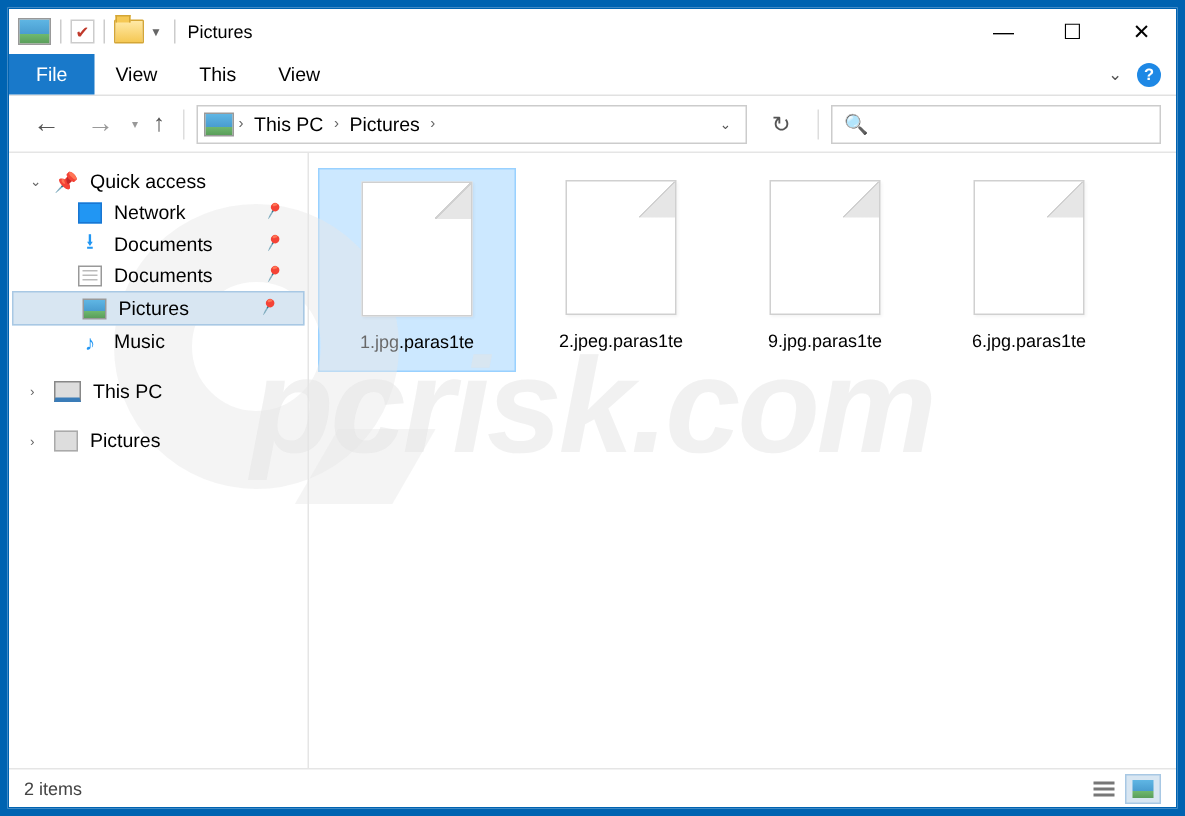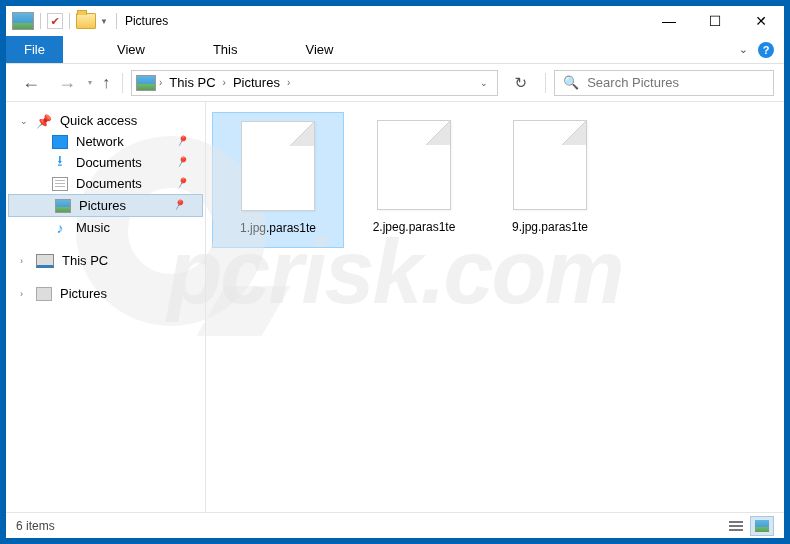--- a/index.html
+++ b/index.html
@@ -10,21 +10,21 @@
 .app-icon { width: 22px; height: 18px; background: linear-gradient(180deg,#5fb6e4 0%,#4a9dd0 60%,#6fb96f 60%,#5a9e5a 100%); border:1px solid #999; }
 .qat-divider { width:1px; height:16px; background:#ccc; margin:0 4px;}
 .qat-check { width:16px; height:16px; border:1px solid #ccc; display:flex;align-items:center;justify-content:center;color:#c0392b;font-size:11px;}
 .folder-ic { width:20px; height:16px; background:linear-gradient(180deg,#ffe9a6,#f5c854); border:1px solid #d4a636; border-radius:1px; position:relative;}
 .folder-ic::before{content:"";position:absolute;top:-4px;left:0;width:8px;height:4px;background:#f5c854;border:1px solid #d4a636;border-bottom:none;}
 .qat-dd { font-size:8px; color:#666; margin-left:2px;}
 .title-divider { width:1px; height:16px; background:#ccc; margin:0 8px;}
 .win-title { font-size:12px; color:#000; }
 .win-controls { margin-left:auto; display:flex; }
 .win-btn { width:46px; height:30px; display:flex; align-items:center; justify-content:center; font-size:14px; color:#000;}
-.ribbon { height:28px; background:#fff; display:flex; align-items:stretch; border-bottom:1px solid #e1e1e1;gap:40px;}
+.ribbon { height:28px; background:#fff; display:flex; align-items:stretch; border-bottom:1px solid #e1e1e1;}
 .file-tab { background:#1979CA; color:#fff; padding:0 18px; font-size:13px; display:flex; align-items:center;}
 .ribbon-tab { padding:0 14px; font-size:13px; color:#000; display:flex; align-items:center;}
 .ribbon-right { margin-left:auto; display:flex; align-items:center; padding-right:10px; gap:10px;}
 .chevron { font-size:11px; color:#555;}
 .help-ic { width:16px;height:16px;border-radius:50%;background:#1E88E5;color:#fff;display:flex;align-items:center;justify-content:center;font-size:11px;font-weight:bold;}
 .toolbar { height:38px; display:flex; align-items:center; padding:0 10px; gap:6px; border-bottom:1px solid #e5e5e5;}
 .nav-arrow { font-size:18px; color:#999; padding:0 6px;}
 .nav-arrow.active { color:#555;}
 .nav-dd{font-size:8px;color:#999;}
 .up-arrow { font-size:16px; color:#555; padding:0 4px;}
@@ -125,21 +125,20 @@
       <span class="crumb">This PC</span>
       <span class="crumb-sep">›</span>
       <span class="crumb">Pictures</span>
       <span class="crumb-sep">›</span>
       <span class="addr-dd">⌄</span>
     </div>
     <span class="refresh">↻</span>
     <div class="nav-div"></div>
     <div class="searchbox">
       <span class="search-ic">🔍</span>
-      <input type="text" placeholder="Search Pictures" style="">
     </div>
   </div>
 
   <div class="body">
     <div class="sidebar">
       <div class="side-group">
         <div class="side-item head">
           <span class="side-caret">⌄</span>
           <span class="ic ic-star">📌</span>
           <span>Quick access</span>
@@ -193,26 +192,30 @@
             <div class="file-label">1.jpg.paras1te</div>
           </div>
           <div class="file-item">
             <div class="file-icon"></div>
             <div class="file-label">2.jpeg.paras1te</div>
           </div>
           <div class="file-item">
             <div class="file-icon"></div>
             <div class="file-label">9.jpg.paras1te</div>
           </div>
+          <div class="file-item">
+            <div class="file-icon"></div>
+            <div class="file-label">6.jpg.paras1te</div>
+          </div>
         </div>
     </div>
   </div>
 
   <div class="statusbar">
-    <span>6 items</span>
+    <span>2 items</span>
     <div class="view-btns">
       <div class="vb details">
           <div></div>
         </div>
       <div class="vb large">
           <div></div>
         </div>
     </div>
   </div>
 </div>

